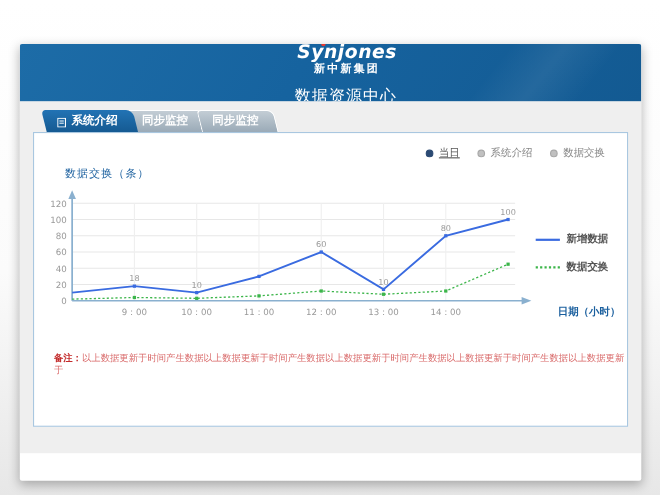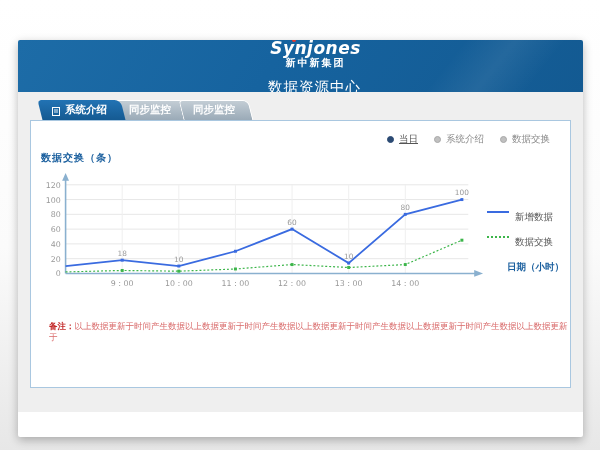--- a/index.html
+++ b/index.html
@@ -51,30 +51,30 @@
   .tab-icon { position:relative; z-index:1; margin-right:5px; display:block; }
 
   .card { border:1px solid #a9c7e0; background:#fff; height:268px; position:relative; }
 
   .filters { position:absolute; top:12px; right:20px; display:flex; gap:16px; }
   .filter-option { display:flex; align-items:center; gap:5px; font-size:9.5px; color:#888; cursor:pointer; }
   .filter-option .dot { width:7px; height:7px; border-radius:50%; background:#c0c0c0; border:1px solid #a8a8a8; }
   .filter-option.selected { color:#555;text-decoration:underline; }
   .filter-option.selected .dot { background:#2b4a73; border-color:#2b4a73; }
 
-  .ylabel { margin:30px 0 0 10px; color:#1a5f9e; font-weight:bold; font-size:10px; letter-spacing:1px; }
+  .ylabel { margin:30px 0 0 28px; color:#1a5f9e; font-weight:normal; font-size:10px; letter-spacing:1px; }
 
   .chart-row { position:relative; display:flex; margin-top:2px; padding-left:8px; }
   svg text.tick { font-size:8px; fill:#999; font-family:"DejaVu Sans",sans-serif; }
   svg text.pt-label { font-size:7.5px; fill:#999; font-family:"DejaVu Sans",sans-serif; }
   .legend { width:82px; padding-top:44px; display:flex; flex-direction:column; gap:12px; }
-  .legend-row { display:flex; align-items:flex-start; gap:6px; }
+  .legend-row { display:flex; align-items:center; gap:6px;font-weight:bold; }
   .legend-sample { width:22px; height:0; }
   .legend-label { font-size:9.5px; color:#555; white-space:nowrap; }
-  .xlabel { position:absolute; right:6px; top:94px; color:#1a5f9e; font-weight:bold; font-size:9.5px; white-space:nowrap; }
+  .xlabel { position:absolute; right:6px; top:110px; color:#1a5f9e; font-weight:bold; font-size:9.5px; white-space:nowrap; }
 
   .note { margin-top:16px; padding-left:18px; font-size:8.5px; line-height:1.3; }
   .note-label { color:#c32a2a; font-weight:bold;margin-top:28px; }
   .note-text { color:#d96a6a; }
 </style>
 </head>
 <body>
 
 <div class="window">
 

